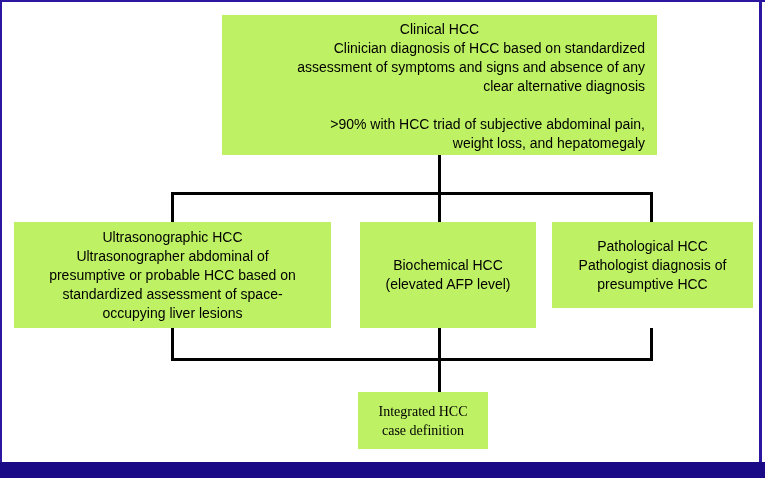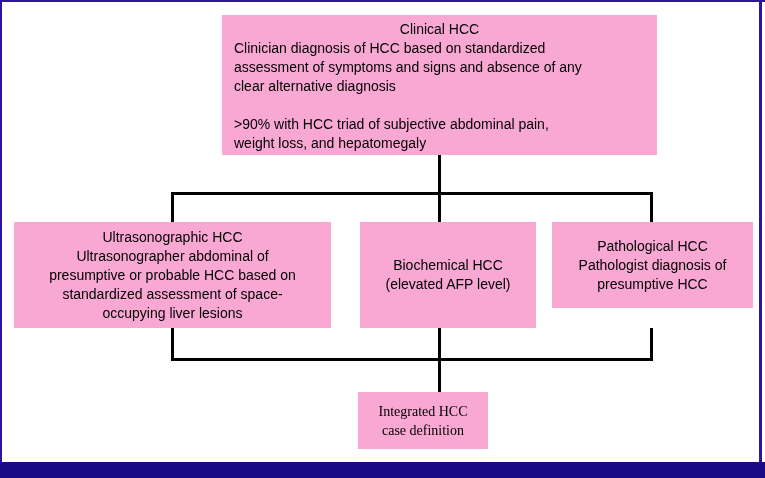--- a/index.html
+++ b/index.html
@@ -16,35 +16,35 @@
 
   
   .frame-top    { position: absolute; left: 0; top: 0; width: 765px; height: 2px; background: #2a16a0; }
   .frame-left   { position: absolute; left: 0; top: 0; width: 2px; height: 462px; background: #2a16a0; }
   .frame-right  { position: absolute; left: 759px; top: 0; width: 3px; height: 462px; background: #2a16a0; }
   .bottom-bar   { position: absolute; left: 0; top: 462px; width: 765px; height: 16px; background: #1b0a86; }
 
   
   .fbox {
     position: absolute;
-    background: #f9a8d4;
+    background: #bef264;
     color: #000000;
     font-size: 14px;
     line-height: 19px;
   }
   .fbox.centered {
     display: flex;
     flex-direction: column;
     justify-content: center;
     text-align: center;
   }
 
   .box-clinical   { left: 222px; top: 15px;  width: 435px; height: 140px; padding: 5px 12px; }
   .box-clinical .title { text-align: center; }
-  .box-clinical .ln    { text-align: left; }
+  .box-clinical .ln    { text-align: right; margin-left: 48px; }
   .box-clinical .spacer { height: 19px; }
 
   .box-ultra      { left: 14px;  top: 222px; width: 317px; height: 106px; }
   .box-bio        { left: 360px; top: 222px; width: 176px; height: 106px; }
   .box-path       { left: 552px; top: 222px; width: 201px; height: 86px; }
   .box-integrated { left: 358px; top: 392px; width: 130px; height: 57px; font-family: Liberation Serif, serif;  }
 
   
   .line { position: absolute; background: #000000; }
   .v-top-center { left: 438px; top: 155px; width: 3px;   height: 67px; }

